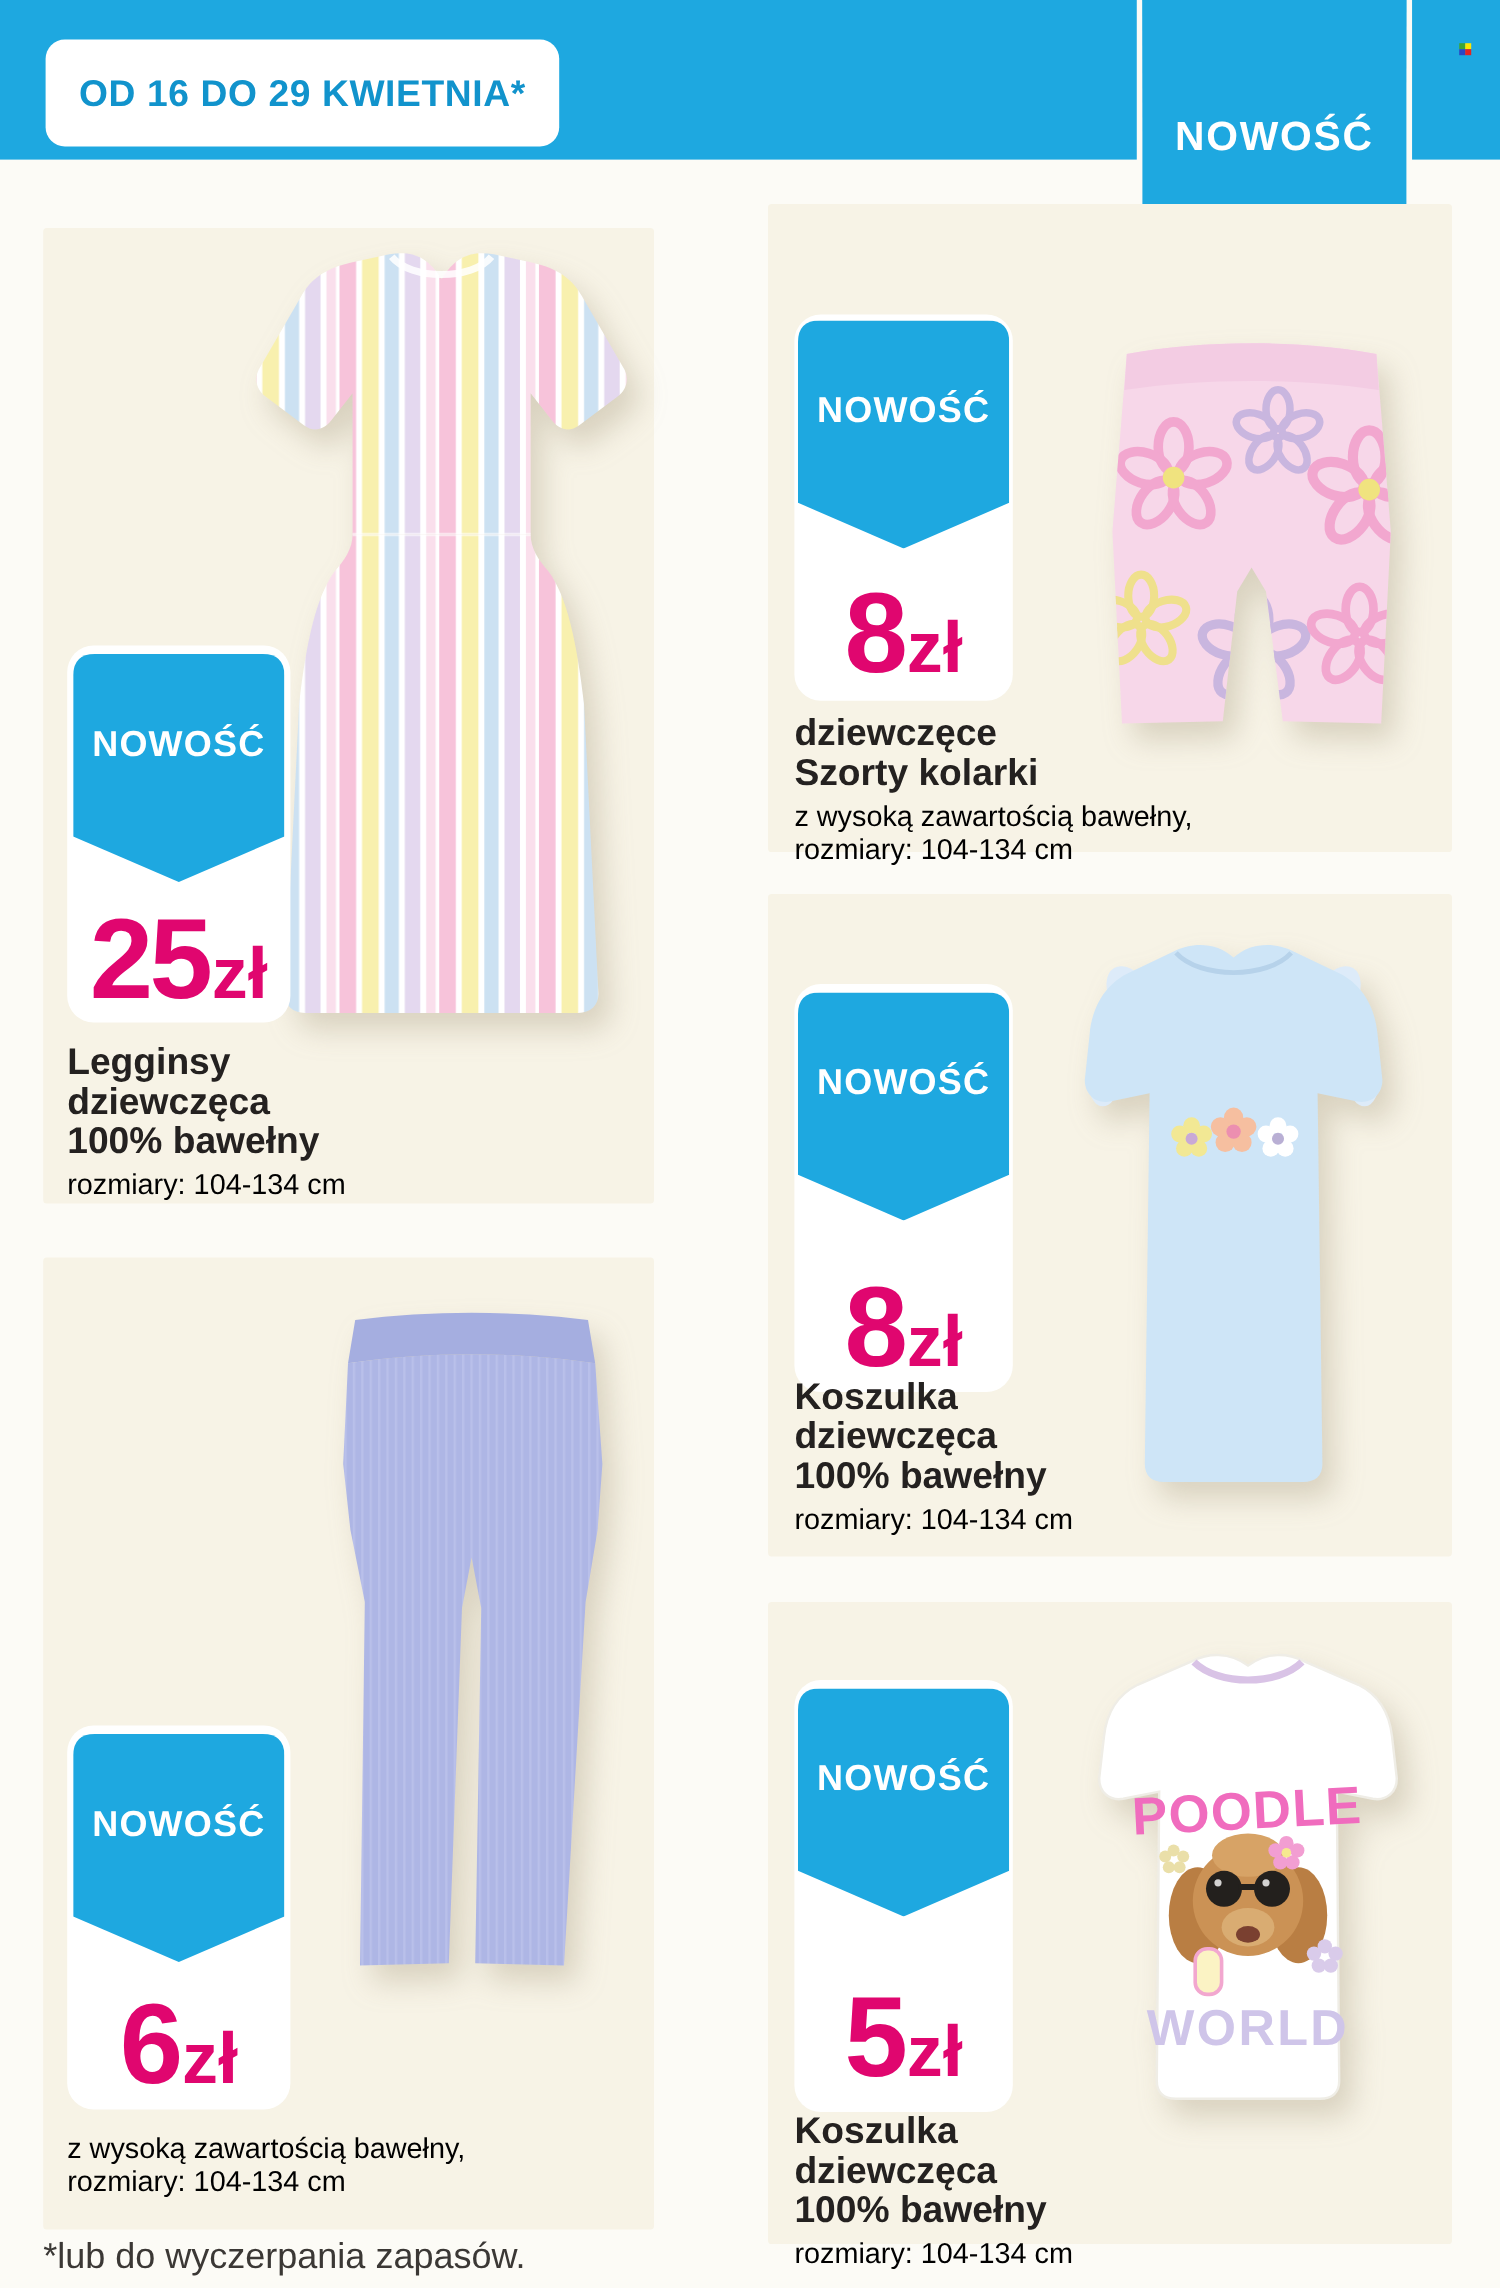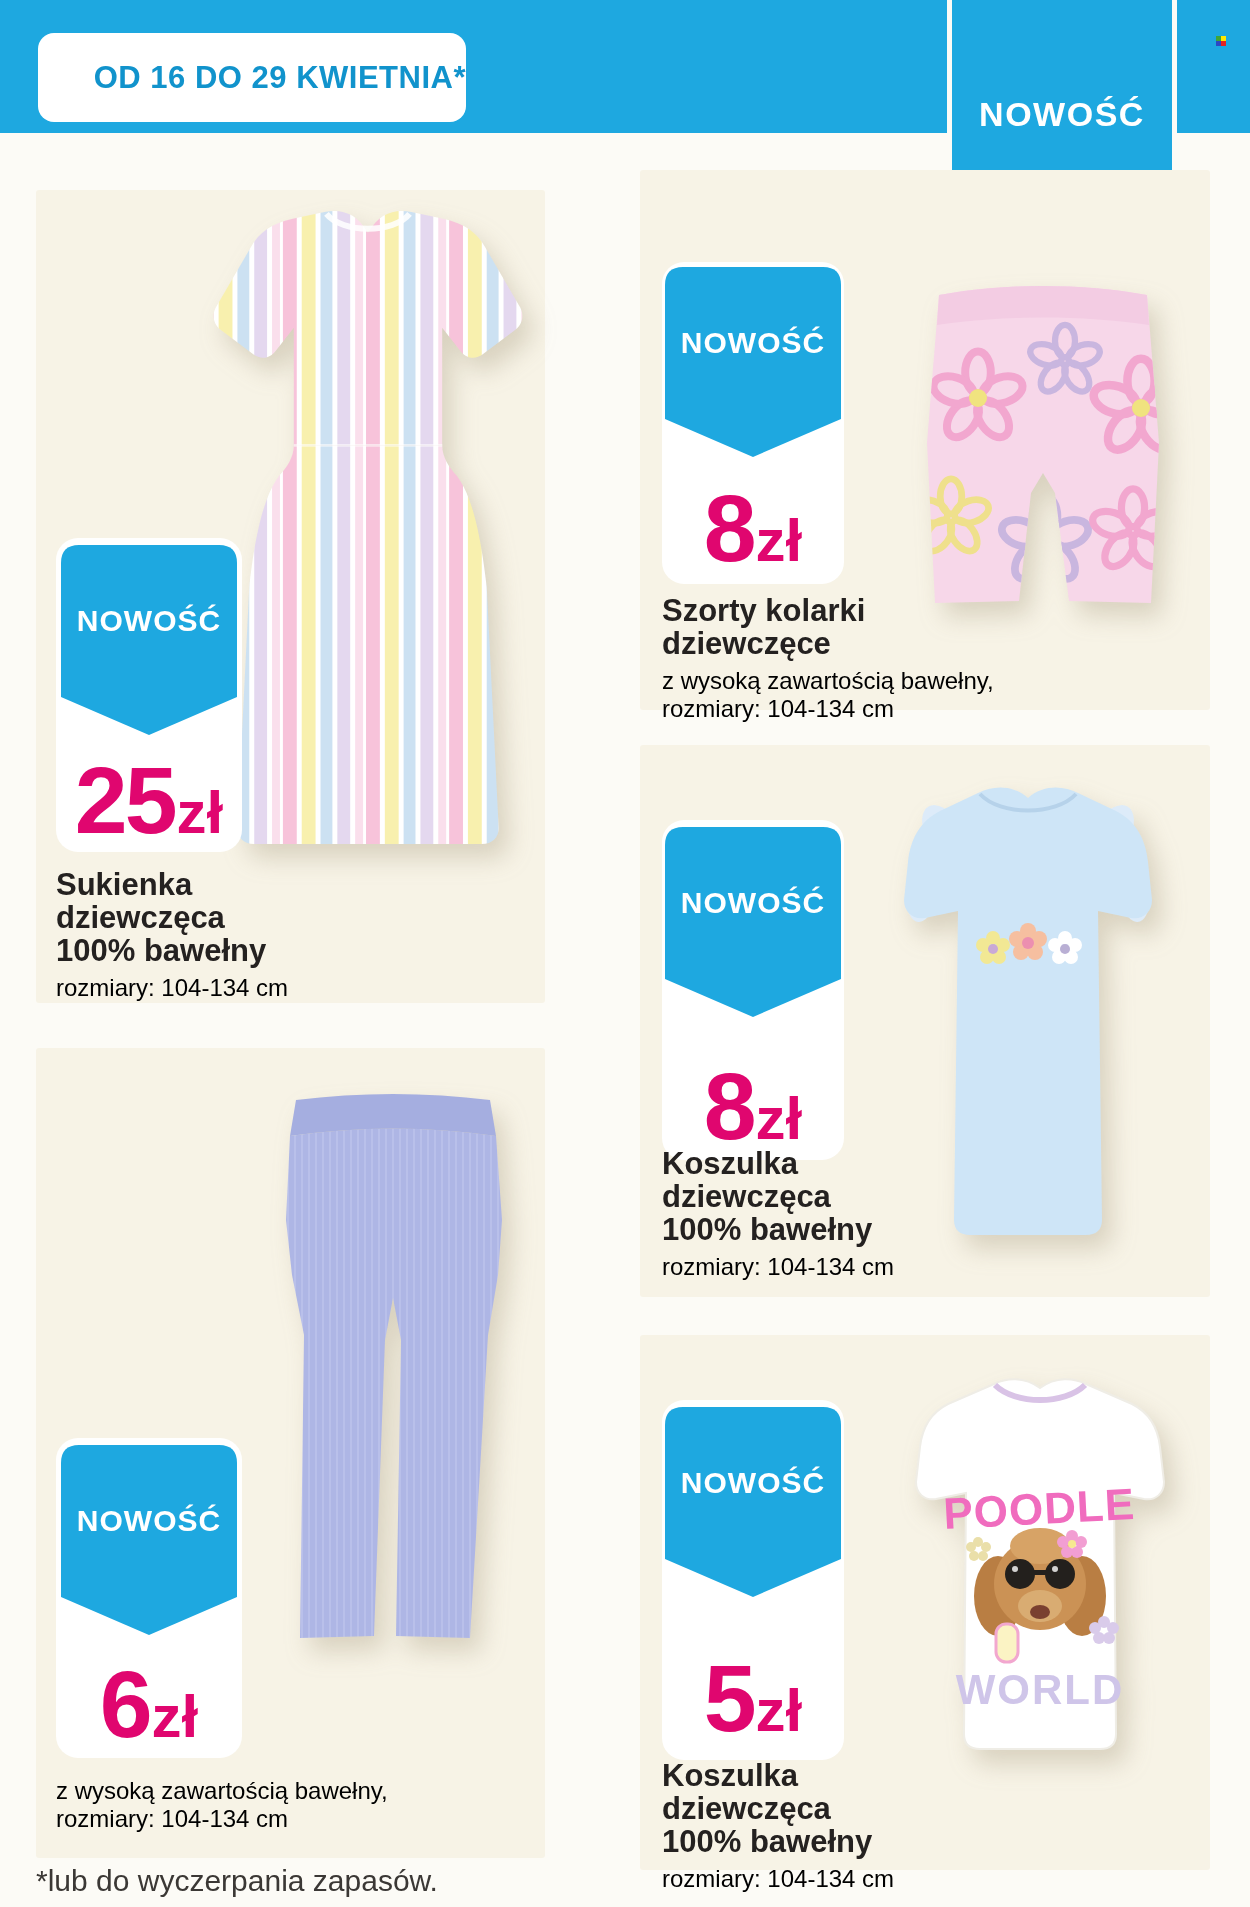--- a/index.html
+++ b/index.html
@@ -2,21 +2,21 @@
 <html><head>
 <meta charset="utf-8">
 <style>
   html,body{margin:0;padding:0;background:#e9e9e9;}
   #page{position:relative;width:1250px;height:1907px;margin:0 auto;background:#FCFBF6;
         font-family:"Liberation Sans",sans-serif;overflow:hidden;}
 
   
   .banner{position:absolute;left:0;top:0;width:1250px;height:133px;background:#1EA8E0;}
   .date-box{position:absolute;left:38px;top:33px;width:428px;height:89px;background:#FFFFFF;
-            border-radius:16px;display:flex;align-items:center;justify-content:flex-end;}
+            border-radius:16px;display:flex;align-items:center;justify-content:center;}
   .date-box span{color:#1193CC;font-weight:bold;font-size:31px;letter-spacing:.5px;white-space:nowrap;}
 
   
   .new-tab{position:absolute;left:947px;top:0;width:230px;height:228px;background:#1EA8E0;
            border-left:5px solid #FCFBF6;border-right:5px solid #FCFBF6;box-sizing:border-box;
            border-bottom-left-radius:6px;border-bottom-right-radius:6px;
            display:flex;align-items:center;justify-content:center;}
   .new-tab span{color:#fff;font-weight:bold;font-size:34px;letter-spacing:1.5px;}
 
   
@@ -94,21 +94,21 @@
         <span class="badge-label">NOWOŚĆ</span>
       </div>
       <div class="price" style="bottom:14px">
         <span class="amount">25</span>
           <span class="currency">zł</span>
       </div>
     </div>
 
     <div class="p-text" style="left:20px;top:678px">
       <div class="p-name">
-        <span>Sukienka</span>
+        <span>Legginsy</span>
         <span>dziewczęca</span>
         <span>100% bawełny</span>
       </div>
       <div class="p-detail">
         <span>rozmiary: 104-134 cm</span>
       </div>
     </div>
   </section>
 
   <section class="card" style="left:640px;top:170px;width:570px;height:540px">
@@ -148,22 +148,22 @@
         <span class="badge-label">NOWOŚĆ</span>
       </div>
       <div class="price" style="bottom:18px">
         <span class="amount">8</span>
           <span class="currency">zł</span>
       </div>
     </div>
 
     <div class="p-text" style="left:22px;top:424px">
       <div class="p-name">
+        <span>dziewczęce</span>
         <span>Szorty kolarki</span>
-        <span>dziewczęce</span>
       </div>
       <div class="p-detail">
         <span>z wysoką zawartością bawełny,</span>
         <span>rozmiary: 104-134 cm</span>
       </div>
     </div>
   </section>
 
   <section class="card" style="left:640px;top:745px;width:570px;height:552px">
     <svg class="img" style="left:228px;top:33px;width:320px;height:470px" viewBox="0 0 320 470">

